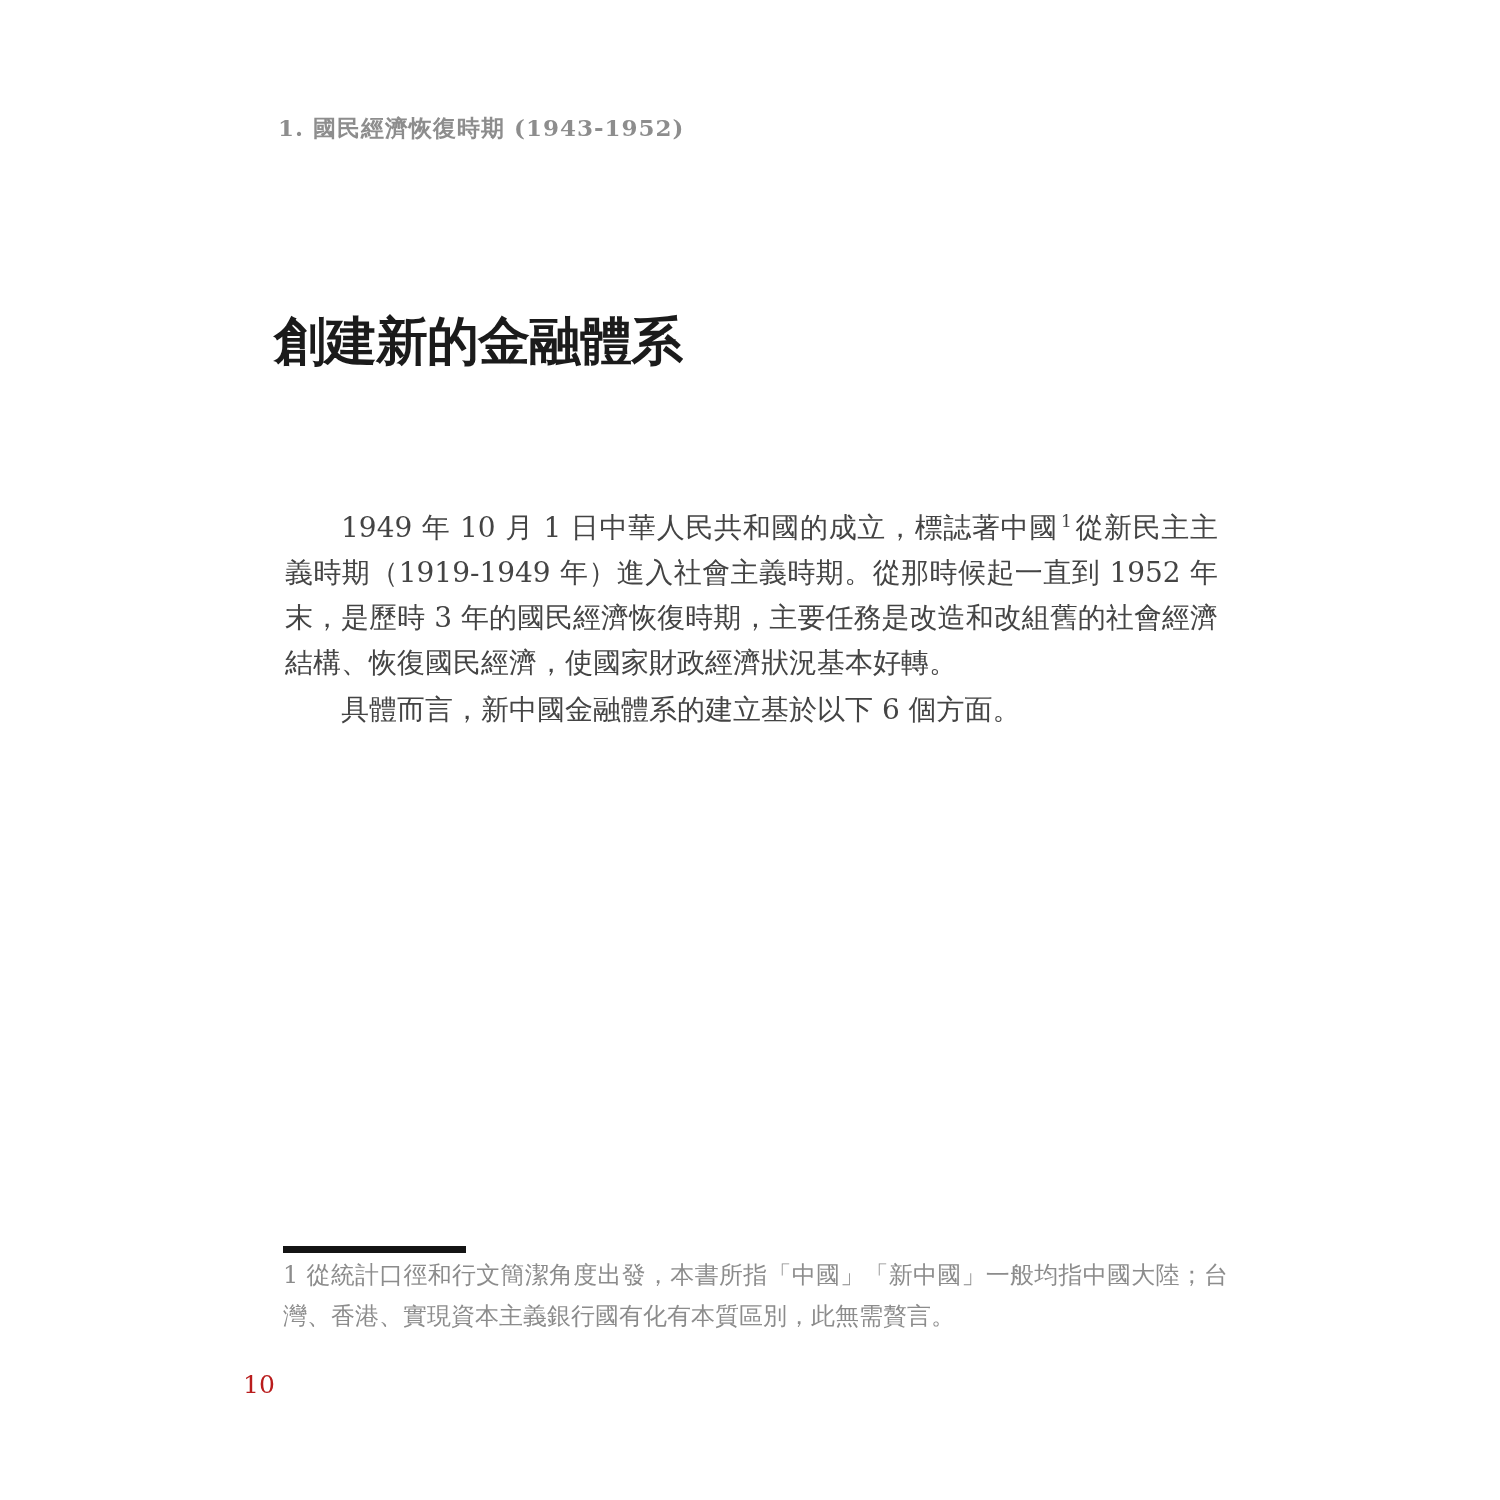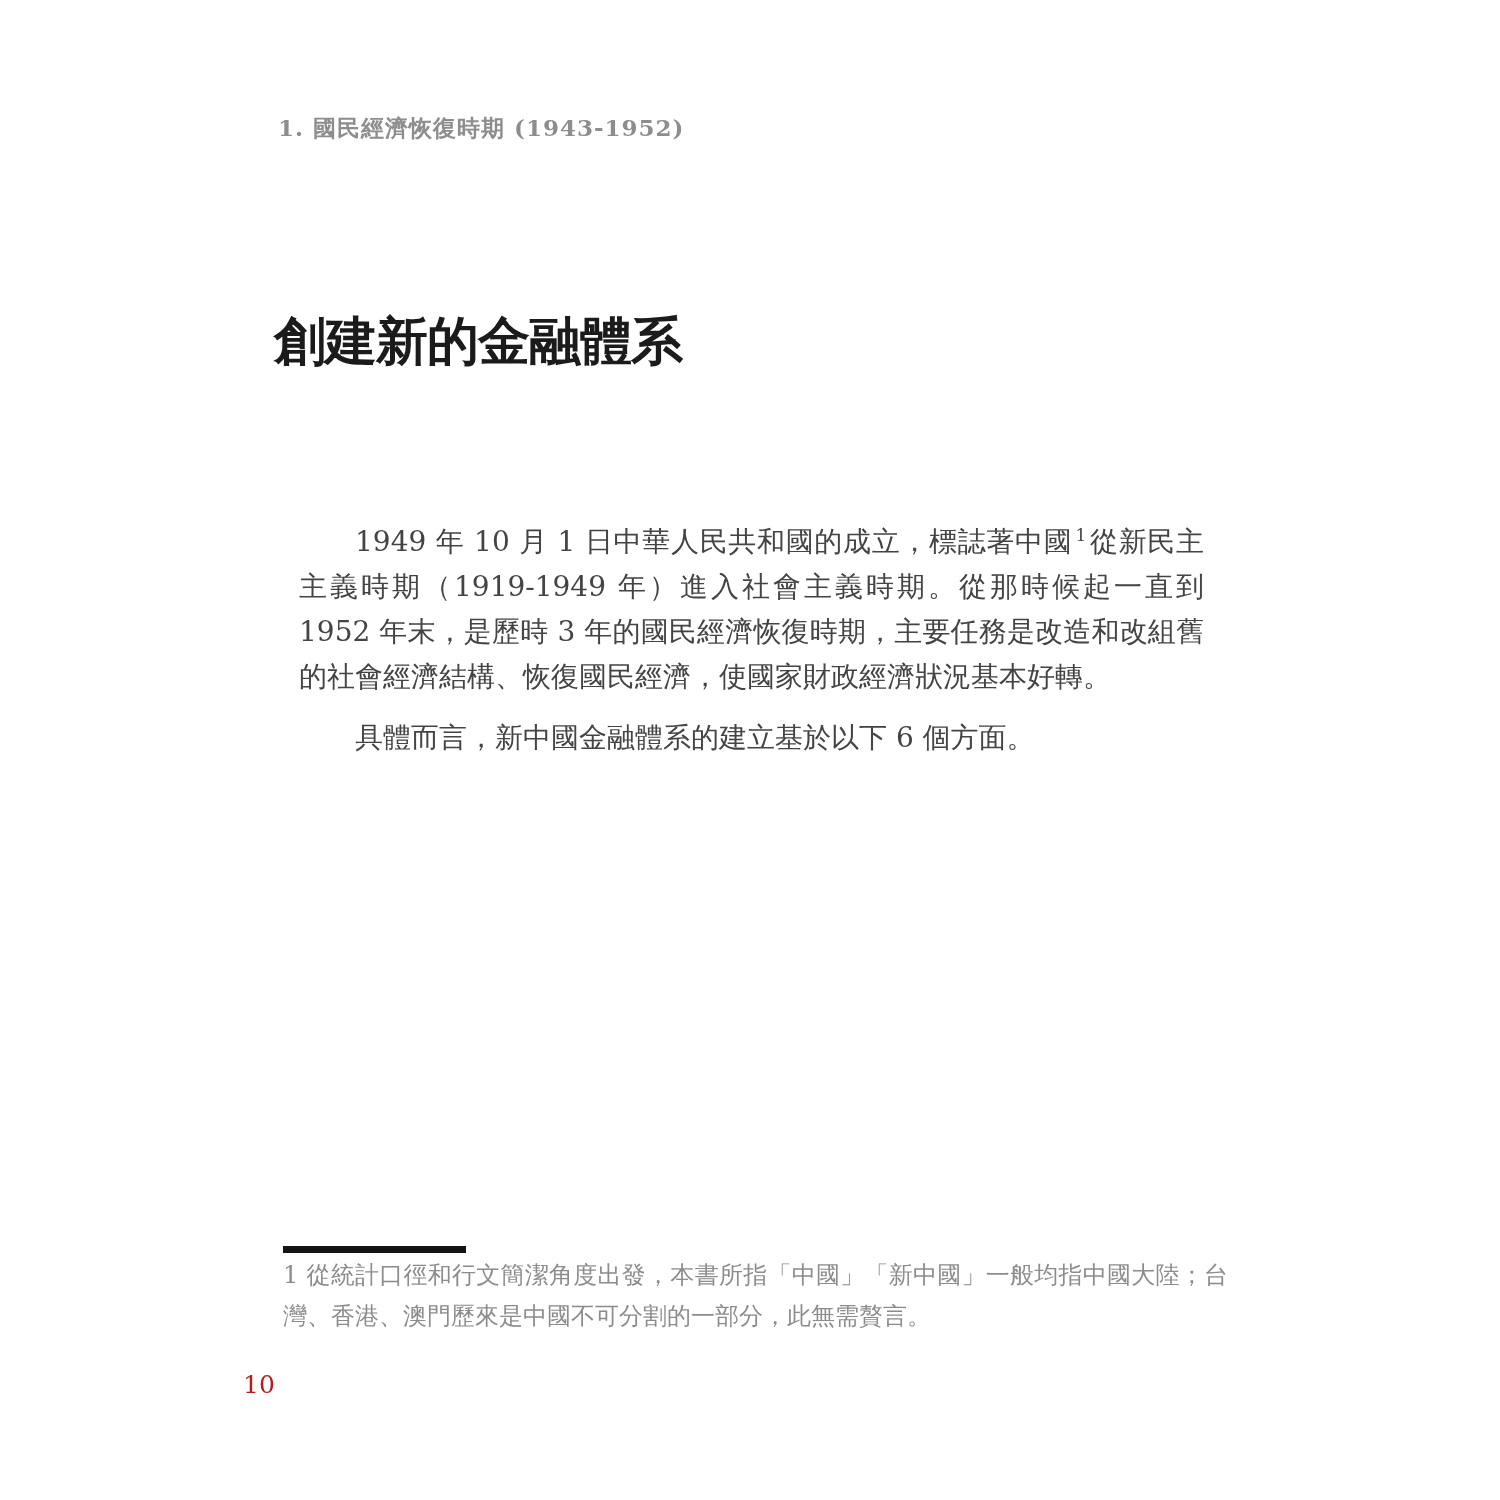--- a/index.html
+++ b/index.html
@@ -40,21 +40,21 @@
     left: 283px;
     top: 503px;
     width: 937px;
     font-size: 28px;
     line-height: 45px;
     color: #444444;
     text-align: justify;
     text-justify: inter-ideograph;
   }
   .body-text p {
-    margin: 16px;
+    margin: 2px;
     padding: 0;
     text-indent: 2em;
   }
   .body-text sup {
     font-size: 17px;
     line-height: 0;
     vertical-align: super;
     padding: 0 3px;
   }
   .footnote-rule {
@@ -96,17 +96,17 @@
 
   <h1 class="chapter-title">創建新的金融體系</h1>
 
   <div class="body-text">
     <p><span>1949 年 10 月 1 日中華人民共和國的成立，標誌著中國</span><sup>1</sup><span>從新民主主義時期（1919-1949 年）進入社會主義時期。從那時候起一直到 1952 年末，是歷時 3 年的國民經濟恢復時期，主要任務是改造和改組舊的社會經濟結構、恢復國民經濟，使國家財政經濟狀況基本好轉。</span></p>
     <p>具體而言，新中國金融體系的建立基於以下 6 個方面。</p>
   </div>
 
   <div class="footnote-rule"></div>
 
-  <div class="footnote"><span class="fn-marker">1</span><span>從統計口徑和行文簡潔角度出發，本書所指「中國」「新中國」一般均指中國大陸；台灣、香港、澳門歷來是中國不可分割的一部分，此無需贅言。</span></div>
+  <div class="footnote"><span class="fn-marker">1</span><span>從統計口徑和行文簡潔角度出發，本書所指「中國」「新中國」一般均指中國大陸；台灣、香港、實現資本主義銀行國有化有本質區別，此無需贅言。</span></div>
 
   <div class="page-number">10</div>
 
 </div>
 
 </body></html>

